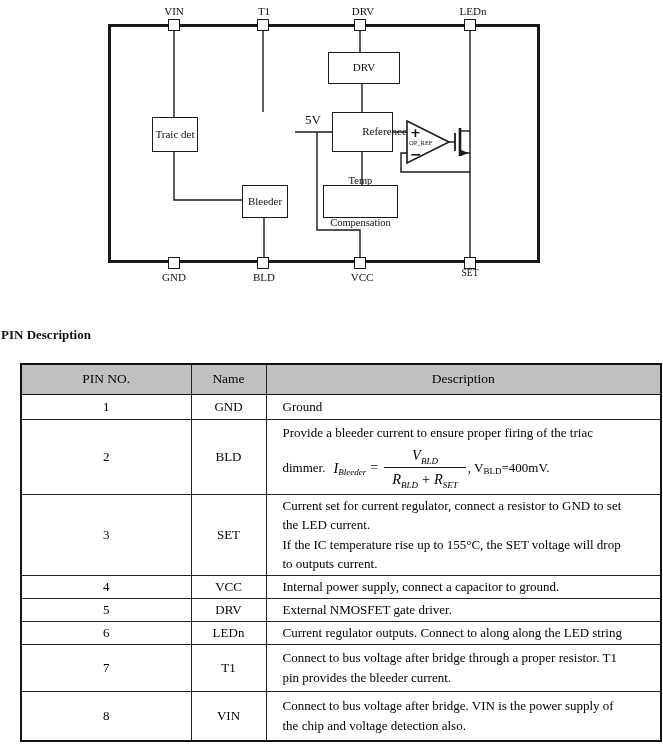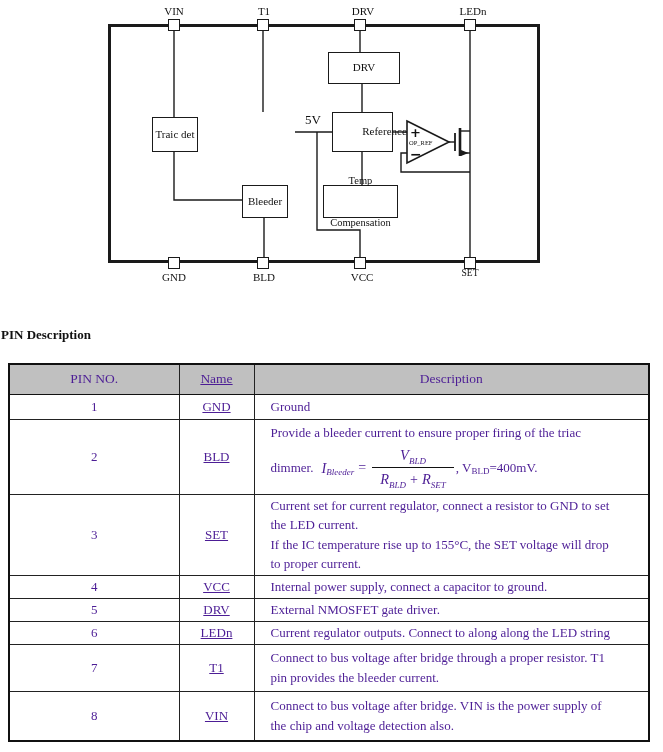--- a/index.html
+++ b/index.html
@@ -25,30 +25,30 @@
   .op-minus{position:absolute;font-size:14px;font-weight:bold;z-index:4;
             font-family:"DejaVu Sans", sans-serif;line-height:1;}
   .op-name{position:absolute;font-size:6.5px;z-index:4;letter-spacing:0;white-space:nowrap;}
   svg.wires{position:absolute;left:0;top:0;z-index:1;}
 
   
   .sect-title{position:absolute;left:1px;top:327px;font-size:13px;font-weight:bold;
               white-space:nowrap;}
 
   
-  .pin-table{position:absolute;left:8px;top:363px;width:640px;
+  .pin-table{position:absolute;left:20px;top:363px;width:640px;
              border-collapse:collapse;table-layout:fixed;
-             font-size:13px;color:#4c1d95;}
+             font-size:13px;color:#000000;}
   .pin-table td,.pin-table th{border:1px solid #222;box-sizing:border-box;
              font-weight:normal;overflow:hidden;}
   .pin-table{border:2.5px solid #111;}
   .pin-table tr.hdr td{background:#c0c0c0;text-align:center;font-size:13.5px;
              border-bottom:1.8px solid #111;}
   .col-pin{width:170px;text-align:center;}
-  .col-name{width:75px;text-align:center;text-decoration:underline;}
+  .col-name{width:75px;text-align:center;}
   .col-desc{width:395px;text-align:left;padding:1px 16px;line-height:20px;}
   .col-desc .dline{display:block;}
   .tight .dline{line-height:19.5px;}
 
   
   .formula-line{display:flex;align-items:center;margin-top:2px;}
   .f-var{font-style:italic;font-size:14.5px;}
   .f-sub{font-style:italic;font-size:9px;position:relative;top:4px;}
   .f-eq{margin:0 4px;font-size:14px;}
   .frac{display:inline-flex;flex-direction:column;align-items:center;
@@ -164,21 +164,21 @@
       </td>
     </tr>
 
     <tr style="height:79px;">
       <td class="col-pin">3</td>
       <td class="col-name">SET</td>
       <td class="col-desc tight">
         <span class="dline">Current set for current regulator, connect a resistor to GND to set</span>
         <span class="dline">the LED current.</span>
         <span class="dline">If the IC temperature rise up to 155°C, the SET voltage will drop</span>
-        <span class="dline">to proper current.</span>
+        <span class="dline">to outputs current.</span>
       </td>
     </tr>
 
     <tr style="height:21px;">
       <td class="col-pin">4</td>
       <td class="col-name">VCC</td>
       <td class="col-desc">
         <span class="dline">Internal power supply, connect a capacitor to ground.</span>
       </td>
     </tr>

